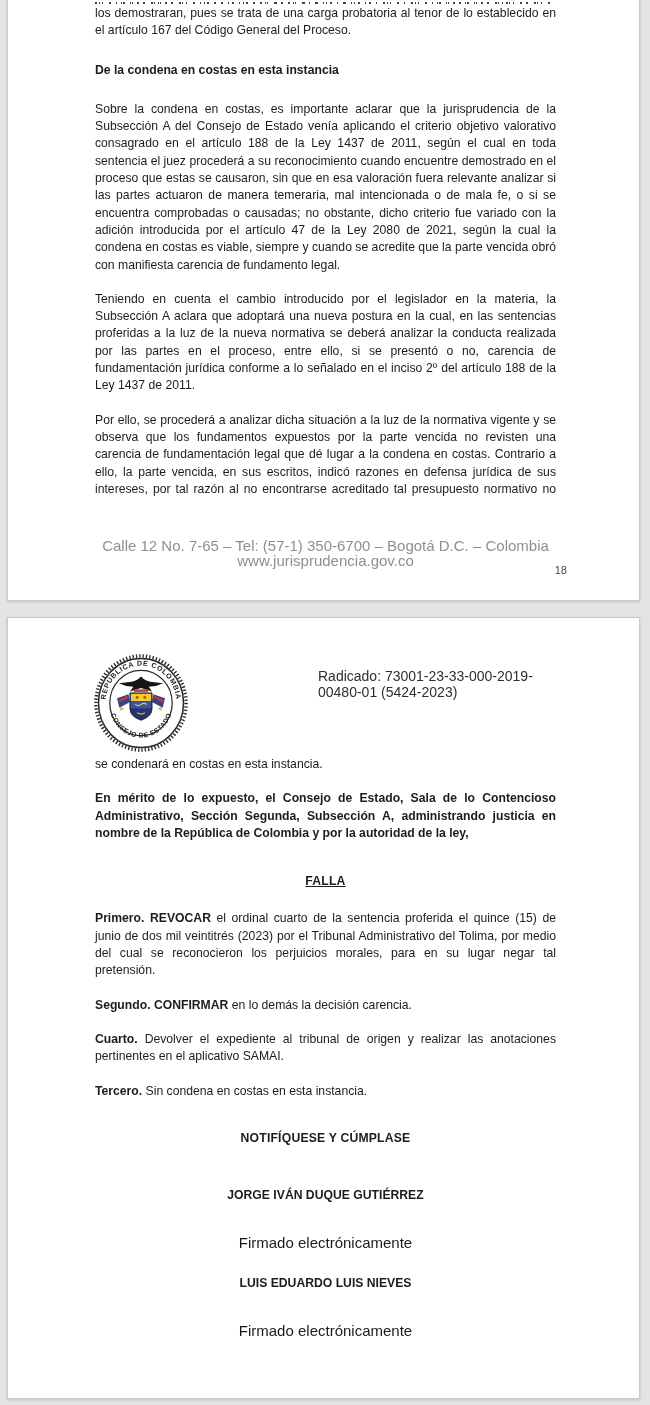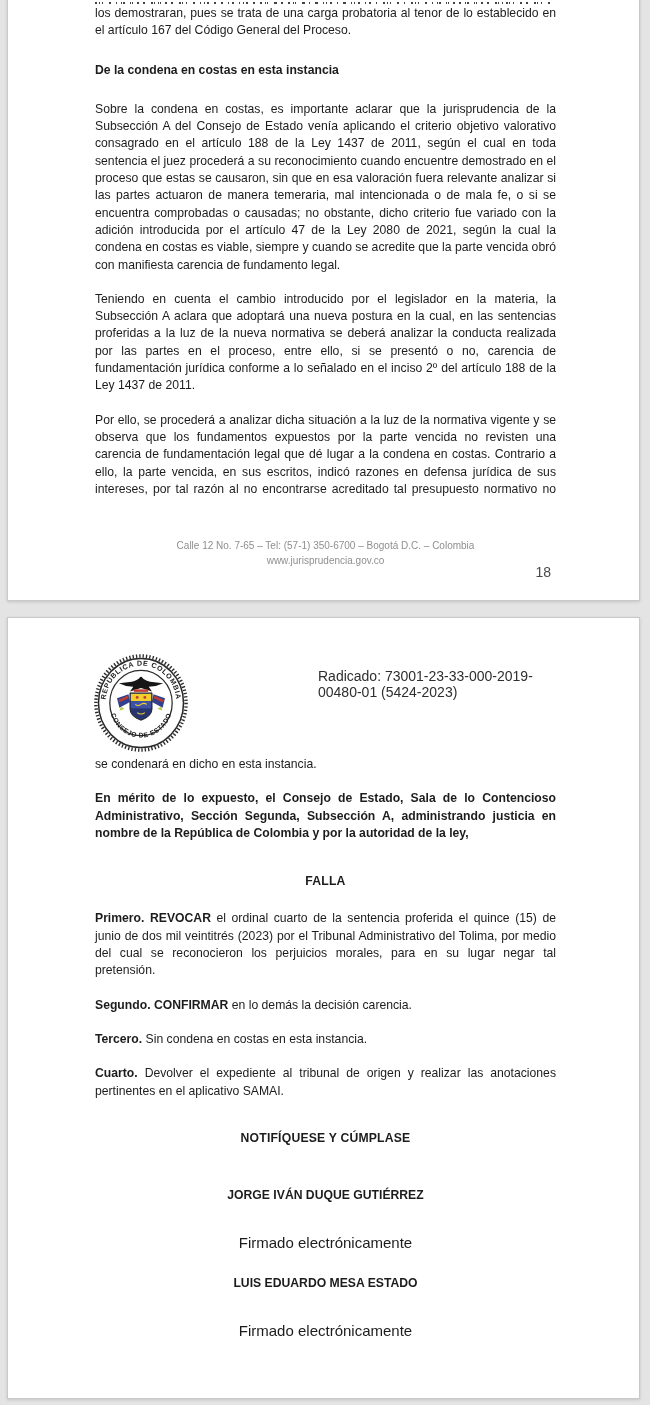--- a/index.html
+++ b/index.html
@@ -26,34 +26,34 @@
     background:
       repeating-linear-gradient(90deg,#222 0 2px,transparent 2px 7px,#222 7px 8px,transparent 8px 14px),
       repeating-linear-gradient(90deg,transparent 0 4px,#222 4px 5px,transparent 5px 11px);
     background-size:137px 2px, 61px 2px;
   }
   p{margin:0 0 17px 0;}
   .heading{font-weight:bold;text-align:left;margin:22px 0 22px 0;}
   .cont-par{text-align-last:justify;}
   .footer{
     position:absolute;left:87px;width:461px;top:544px;
-    text-align:center;color:#8f8f8f;font-size:10px;line-height:15px;
+    text-align:center;color:#8f8f8f;font-size:15px;line-height:15px;
   }
   .pagenum{
-    position:absolute;right:88px;top:570px;
-    color:#4a4a4a;font-size:14px;
+    position:absolute;right:72px;top:570px;
+    color:#4a4a4a;font-size:11px;
   }
   .seal{position:absolute;left:85px;top:34px;width:96px;height:102px;}
   .radicado{
     position:absolute;left:310px;top:50px;width:250px;
     font-size:14px;color:#2e2e2e;text-align:left;
   }
   .page--2 .textcol{padding-top:138px;}
   .center-bold{text-align:center;font-weight:bold;letter-spacing:.2px;}
-  .falla{margin:31px 0 20px 0;}
+  .falla{margin:31px 0 20px 0;text-decoration:underline;}
   .notify{margin:30px 0 0 0;}
   .sig{text-align:center;margin-top:40px;line-height:16px;}
   .sig + .sig{margin-top:24px;}
   .sig .sig-name{font-weight:bold;font-size:12.2px;}
   .sig .sig-sub{font-size:15px;margin-top:32px;}
   .merito{font-weight:bold;}
 </style>
 </head>
 <body>
 
@@ -108,34 +108,34 @@
       <circle cx="46" cy="46.2" r="1.5" fill="#c23b2e"></circle>
       <circle cx="54" cy="46.2" r="1.5" fill="#c23b2e"></circle>
       <path d="M44 53.5 q3 2.2 6 0 q3 -2.2 6 0" stroke="#f2cf2e" stroke-width="1.1" fill="none"></path>
       <path d="M46 62 q4 3 8 0" stroke="#f2cf2e" stroke-width="1.1" fill="none"></path>
     </g>
   </svg>
 
   <div class="radicado">Radicado: 73001-23-33-000-2019-00480-01 (5424-2023)</div>
 
   <div class="textcol">
-    <p style="text-align:left;">se condenará en dicho en esta instancia.</p>
+    <p style="text-align:left;">se condenará en costas en esta instancia.</p>
     <p class="merito">En mérito de lo expuesto, el Consejo de Estado, Sala de lo Contencioso Administrativo, Sección Segunda, Subsección A, administrando justicia en nombre de la República de Colombia y por la autoridad de la ley,</p>
     <div class="center-bold falla">FALLA</div>
 
     <p><b>Primero. REVOCAR</b><span> el ordinal cuarto de la sentencia proferida el quince (15) de junio de dos mil veintitrés (2023) por el Tribunal Administrativo del Tolima, por medio del cual se reconocieron los perjuicios morales, para en su lugar negar tal pretensión.</span></p>
     <p><b>Segundo. CONFIRMAR</b><span> en lo demás la decisión carencia.</span></p>
+    <p><b>Cuarto.</b><span> Devolver el expediente al tribunal de origen y realizar las anotaciones pertinentes en el aplicativo SAMAI.</span></p>
     <p><b>Tercero.</b><span> Sin condena en costas en esta instancia.</span></p>
-    <p><b>Cuarto.</b><span> Devolver el expediente al tribunal de origen y realizar las anotaciones pertinentes en el aplicativo SAMAI.</span></p>
 
 
     <div class="center-bold notify">NOTIFÍQUESE Y CÚMPLASE</div>
 
     <div class="sig">
       <div class="sig-name">JORGE IVÁN DUQUE GUTIÉRREZ</div>
       <div class="sig-sub">Firmado electrónicamente</div>
     </div>
     <div class="sig">
-      <div class="sig-name">LUIS EDUARDO MESA ESTADO</div>
+      <div class="sig-name">LUIS EDUARDO LUIS NIEVES</div>
       <div class="sig-sub">Firmado electrónicamente</div>
     </div>
   </div>
 </div>
 
 </body></html>

